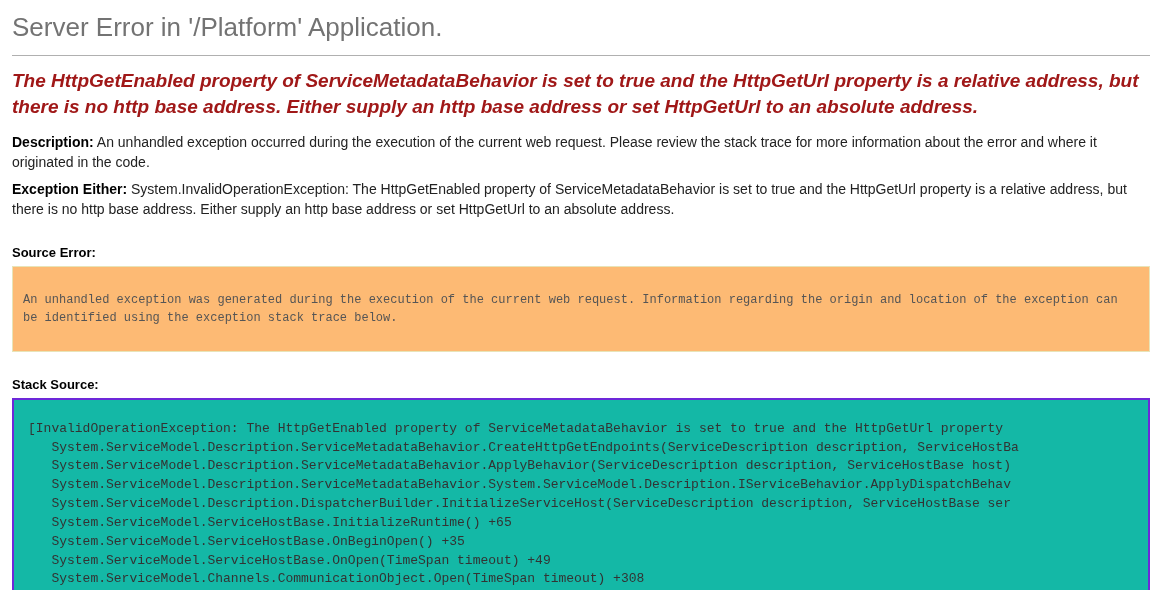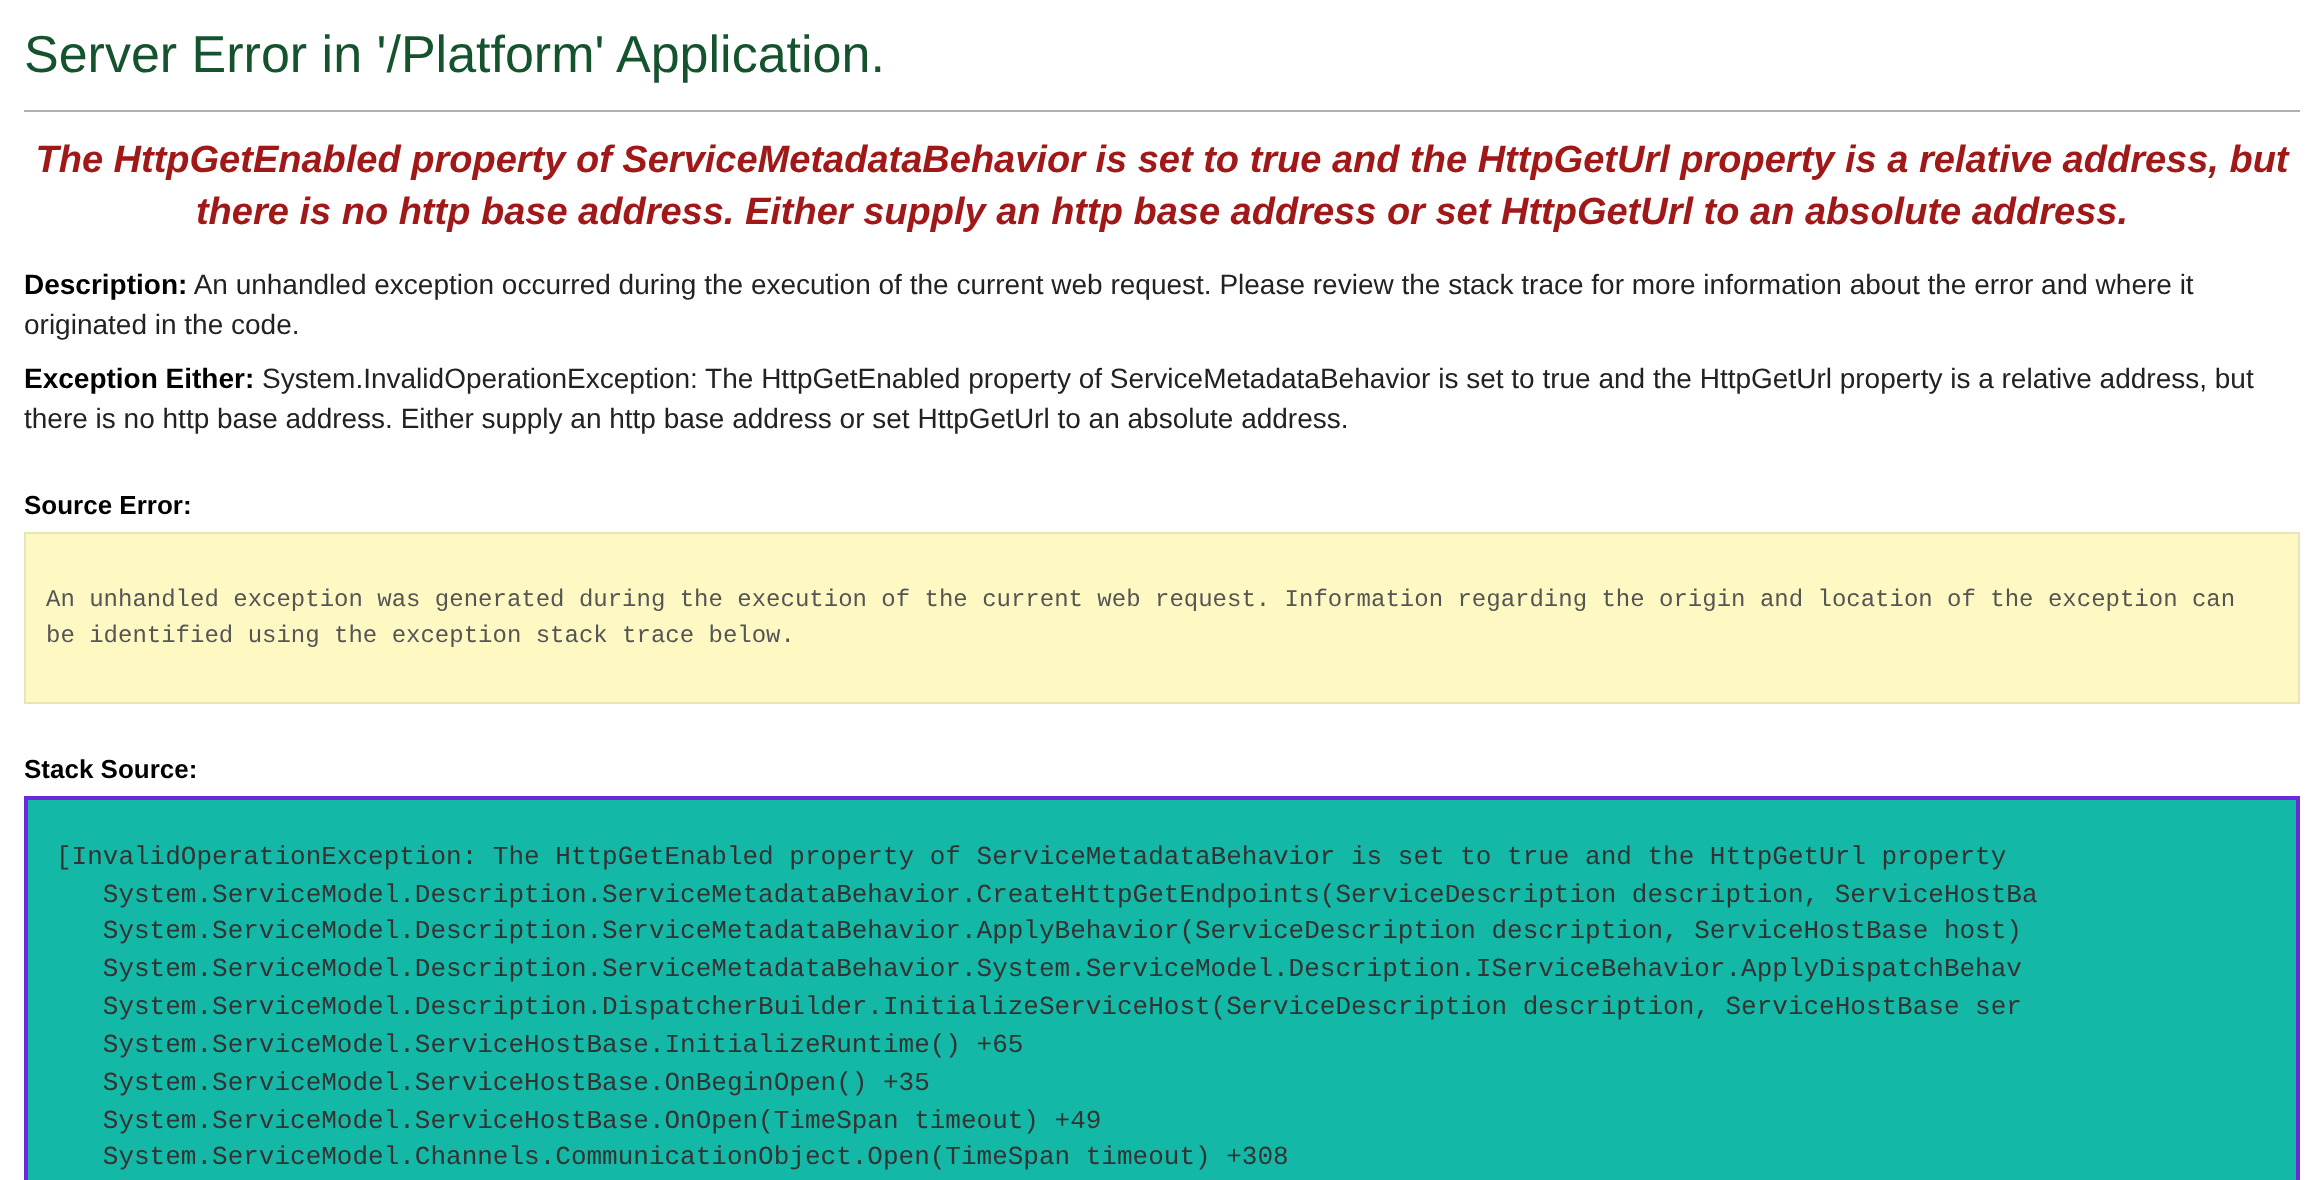--- a/index.html
+++ b/index.html
@@ -7,54 +7,53 @@
       margin: 0;
       padding: 8px 12px;
       background: #ffffff;
       color: #000000;
       font-size: 13px;
     }
     h1 {
       font-family: Verdana, Arial, sans-serif;
       font-size: 26px;
       font-weight: normal;
-      color: #14532d;
+      color: #737373;
       margin: 4px 0 12px 0;
     }
     hr {
       border: none;
       border-top: 1px solid #b0b0b0;
       margin: 6px 0 12px 0;
     }
     h2 {
       font-family: Verdana, Arial, sans-serif;
       font-size: 19px;
       font-style: italic;
       font-weight: bold;
       color: #a01818;
       margin: 8px 0 14px 0;
       line-height: 1.35;
-      text-align: center;
     }
     .info-line {
       font-size: 14px;
       margin: 8px 0;
       line-height: 1.4;
       color: #222;
     }
     .info-line b {
       color: #000;
     }
     .section-label {
       font-size: 13px;
       font-weight: bold;
       margin: 25px 0 6px 0;
     }
     .source-box {
-      background: #fef9c3;
+      background: #fdba74;
       border: 1px solid #e8e4b8;
       padding: 24px 10px;
       font-family: Consolas, "Courier New", monospace;
       font-size: 12px;
       color: #555;
       line-height: 1.5;
       margin: 4px 0 10px 0;
     }
     .stack-box {
       background: #14b8a6;

